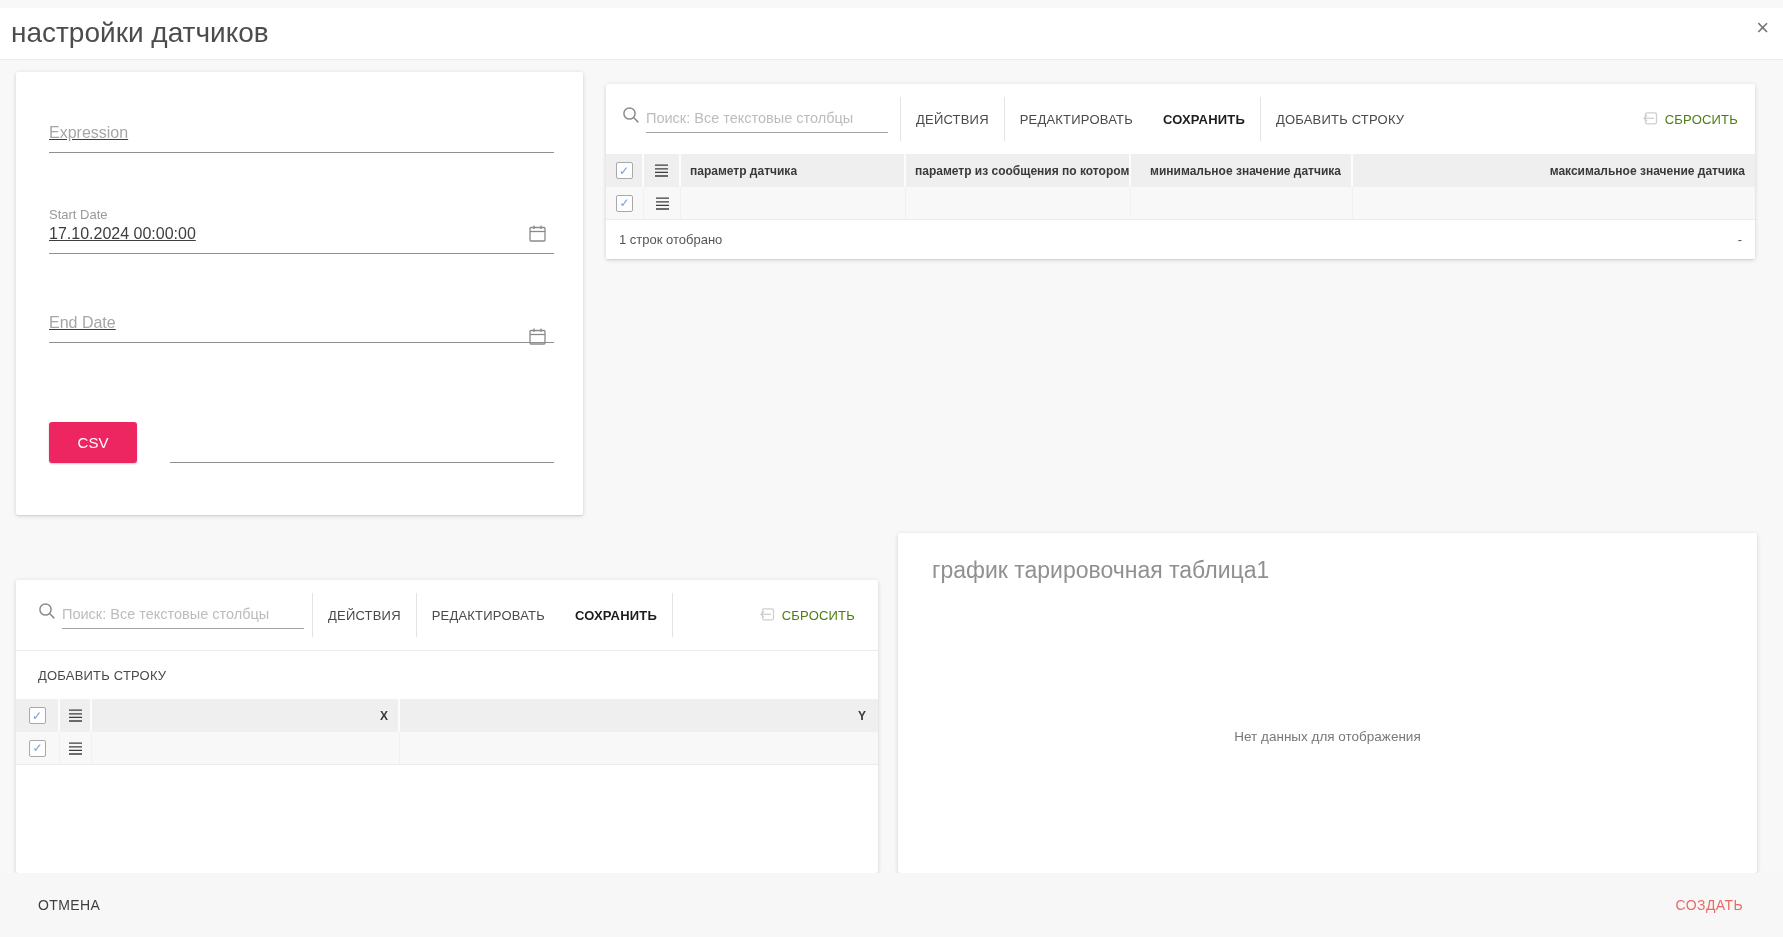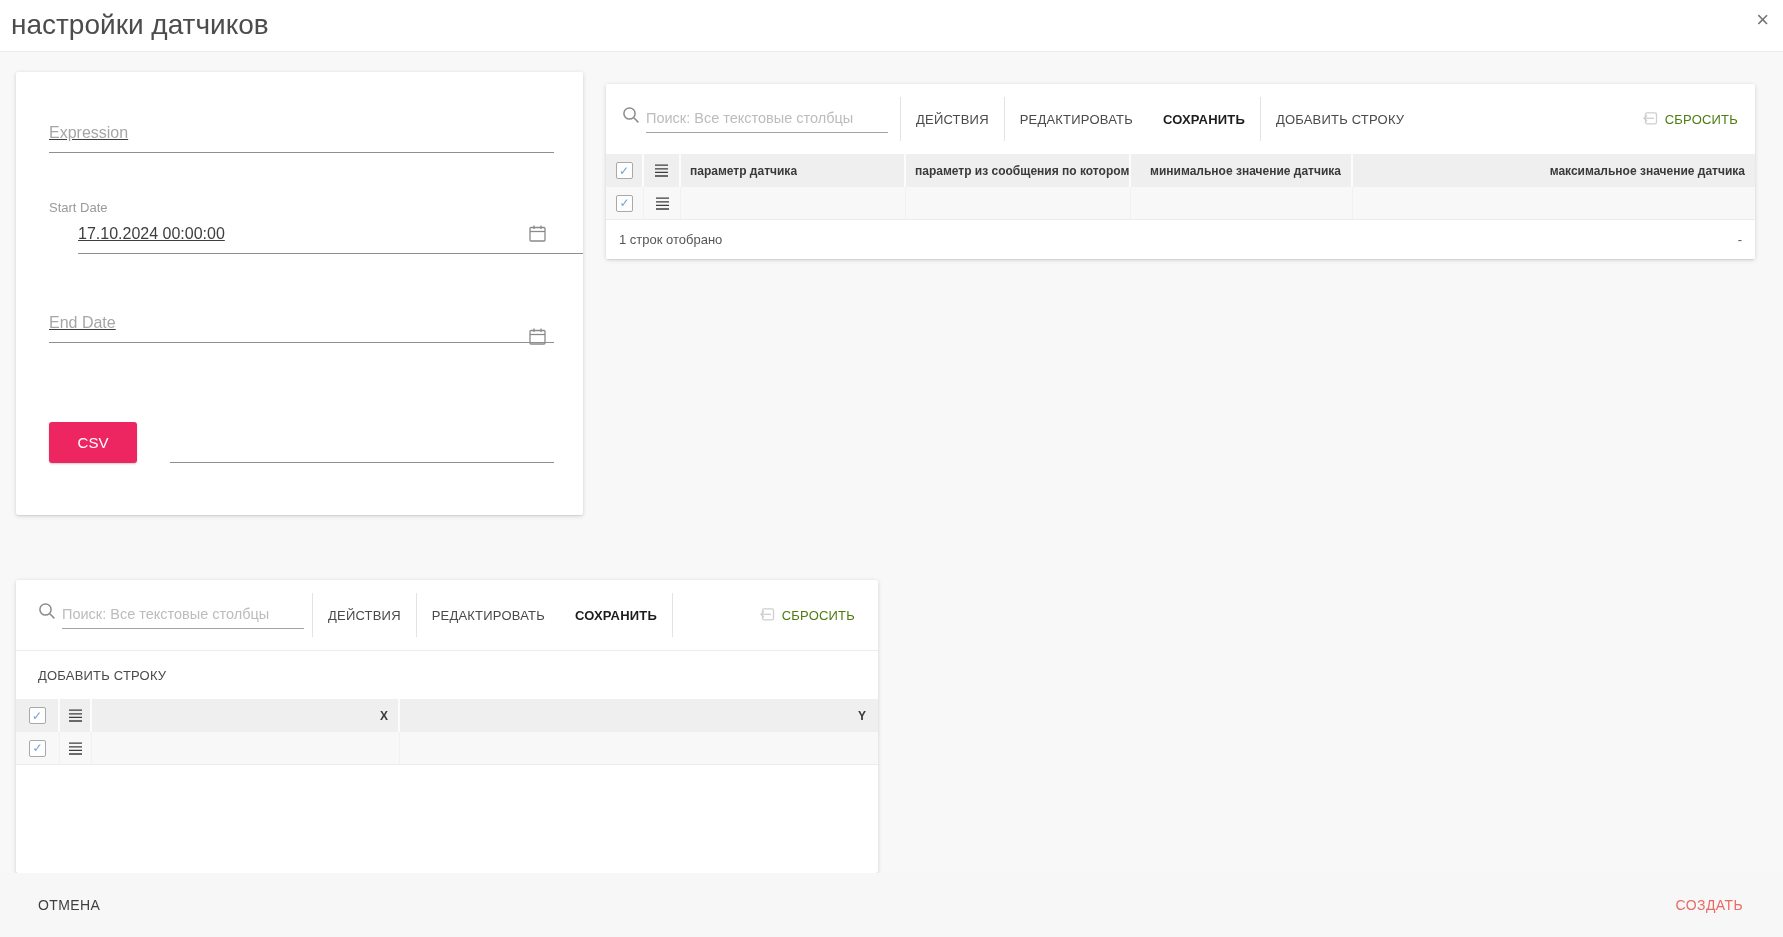--- a/index.html
+++ b/index.html
@@ -5,21 +5,21 @@
   :root{
     --csv-button:#ED2662;
     --create-button:#EA6B66;
     --checkbox-check:#74A3D6;
   }
   *{box-sizing:border-box;margin:0;padding:0;font-family:"Liberation Sans",sans-serif;}
   html,body{width:1783px;height:937px;}
   .page{position:relative;width:1783px;height:937px;background:#f8f8f8;overflow:hidden;}
 
   
-  .dlg-header{position:absolute;left:0;top:0;width:100%;height:52px;background:#fff;border-bottom:1px solid #ececec;}
+  .dlg-header{position:absolute;left:0;top:8px;width:100%;height:52px;background:#fff;border-bottom:1px solid #ececec;}
   .dlg-title{position:absolute;left:11px;top:5px;font-size:28px;line-height:40px;color:#4c4c4c;font-weight:400;}
   .dlg-close{position:absolute;right:14px;top:8px;font-size:22px;line-height:24px;color:#757575;cursor:pointer;background:none;border:none;}
 
   
   .card{position:absolute;background:#fff;border-radius:2px;box-shadow:0 1px 4px rgba(0,0,0,.16),0 1px 1px rgba(0,0,0,.06);}
 
   
   .form-card{left:16px;top:72px;width:567px;height:443px;}
   .uline-input{border:none;outline:none;border-bottom:1px solid #8f8f8f;background:transparent;
                font-size:16px;color:#3e3e3e;padding:6px 0 10px;width:100%;text-decoration:underline;}
@@ -91,22 +91,22 @@
 
   <div class="dlg-header">
     <div class="dlg-title">настройки датчиков</div>
     <button class="dlg-close">×</button>
   </div>
 
   <section class="card form-card">
     <div class="abs" style="left:33px;top:46px;width:505px;">
       <input class="uline-input" placeholder="Expression" style="">
     </div>
-    <div class="abs fld-label" style="left:33px;top:128px;">Start Date</div>
-    <div class="abs" style="left:33px;top:147px;width:505px;margin-left:29px;">
+    <div class="abs fld-label" style="left:33px;top:135px;">Start Date</div>
+    <div class="abs" style="left:33px;top:147px;width:505px;">
       <input class="uline-input" value="17.10.2024 00:00:00" style="">
     </div>
     <span class="cal-icon" style="left:512px;top:152px;">
       <svg width="19" height="19" viewBox="0 0 19 19" fill="none">
         <rect x="2" y="3.5" width="15" height="13.5" rx="1" stroke="#8a8a8a" stroke-width="1.3"></rect>
         <line x1="2" y1="7.5" x2="17" y2="7.5" stroke="#8a8a8a" stroke-width="1.3"></line>
         <line x1="6" y1="1.5" x2="6" y2="5" stroke="#8a8a8a" stroke-width="1.3"></line>
         <line x1="13" y1="1.5" x2="13" y2="5" stroke="#8a8a8a" stroke-width="1.3"></line>
       </svg>
     </span>
@@ -269,19 +269,23 @@
         <svg width="15" height="13" viewBox="0 0 15 13">
               <path d="M1 1.2h13M1 4.8h13M1 8.4h13M1 12h13" stroke="#3e3e3e" stroke-width="1.3"></path>
             </svg>
       </span>
         </div>
       <div class="cell cc2"></div>
       <div class="cell cc3"></div>
     </div>
   </section>
 
+  <section class="card chart-card">
+    <div class="chart-title">график тарировочная таблица1</div>
+    <div class="no-data">Нет данных для отображения</div>
+  </section>
 
   <div class="dlg-footer">
     <button class="footer-btn">ОТМЕНА</button>
     <button class="footer-btn create">СОЗДАТЬ</button>
   </div>
 
 </div>
 
 </body></html>

